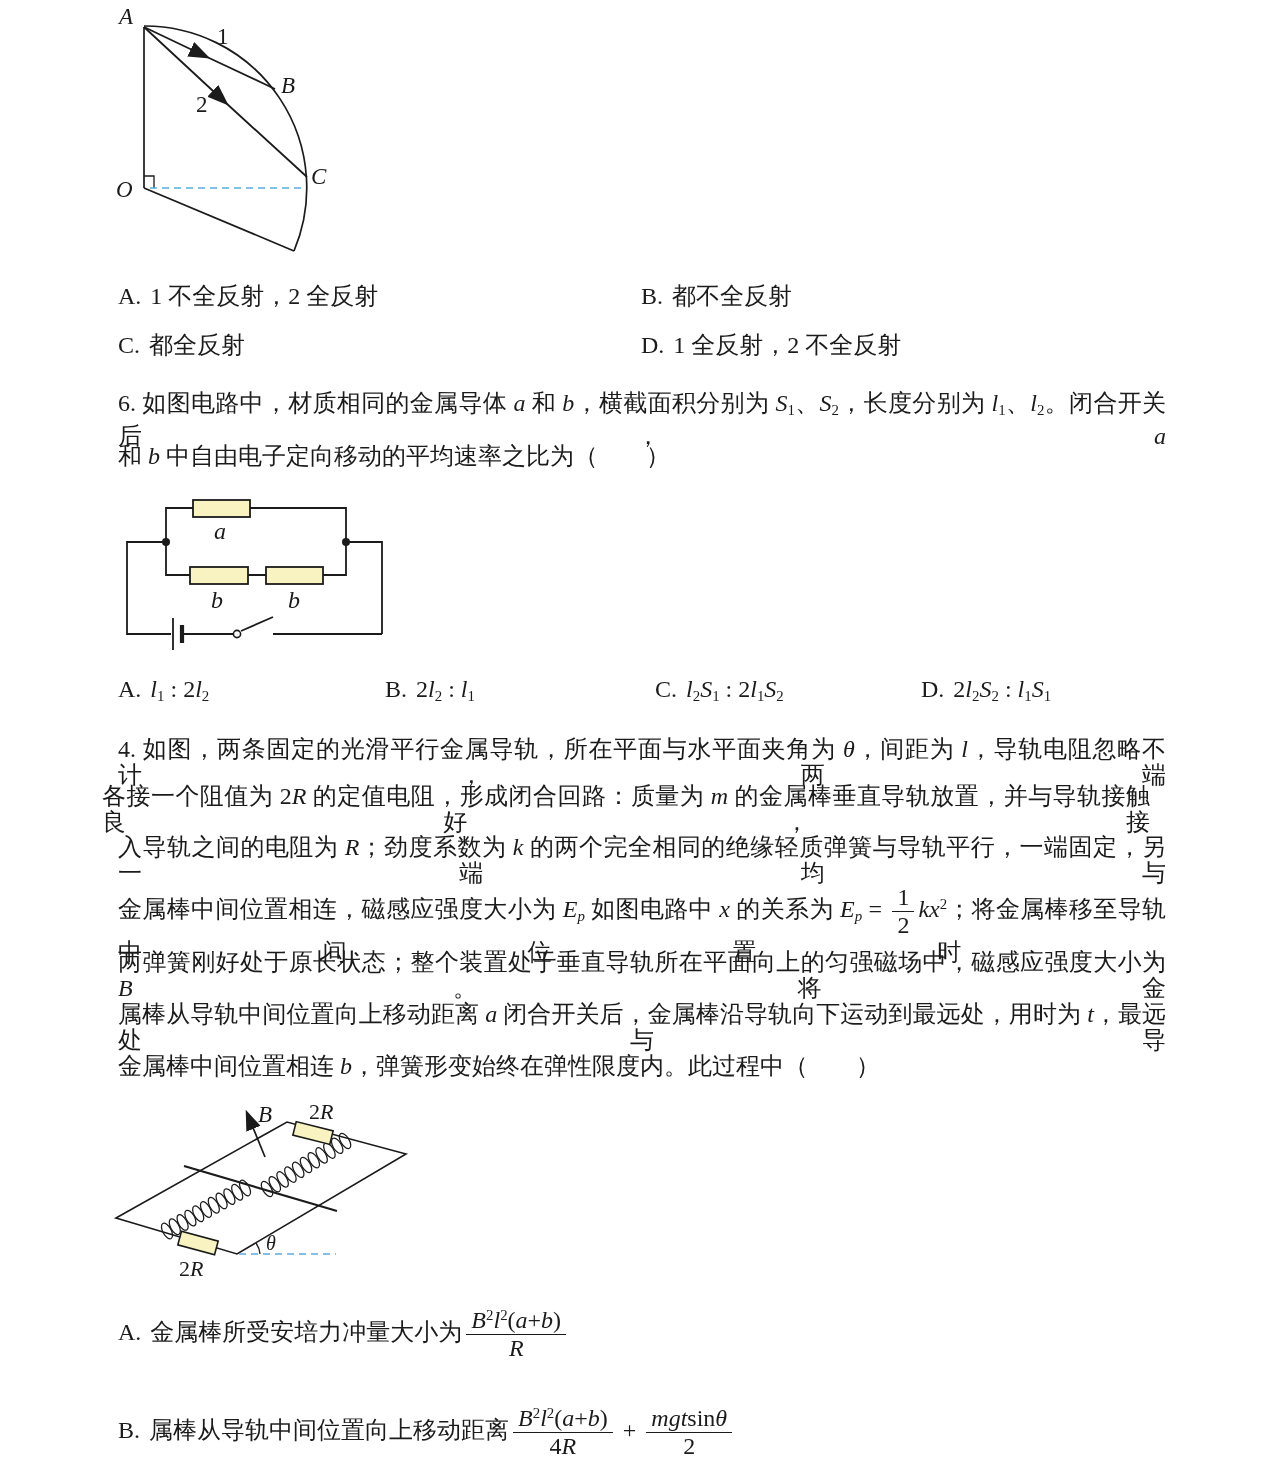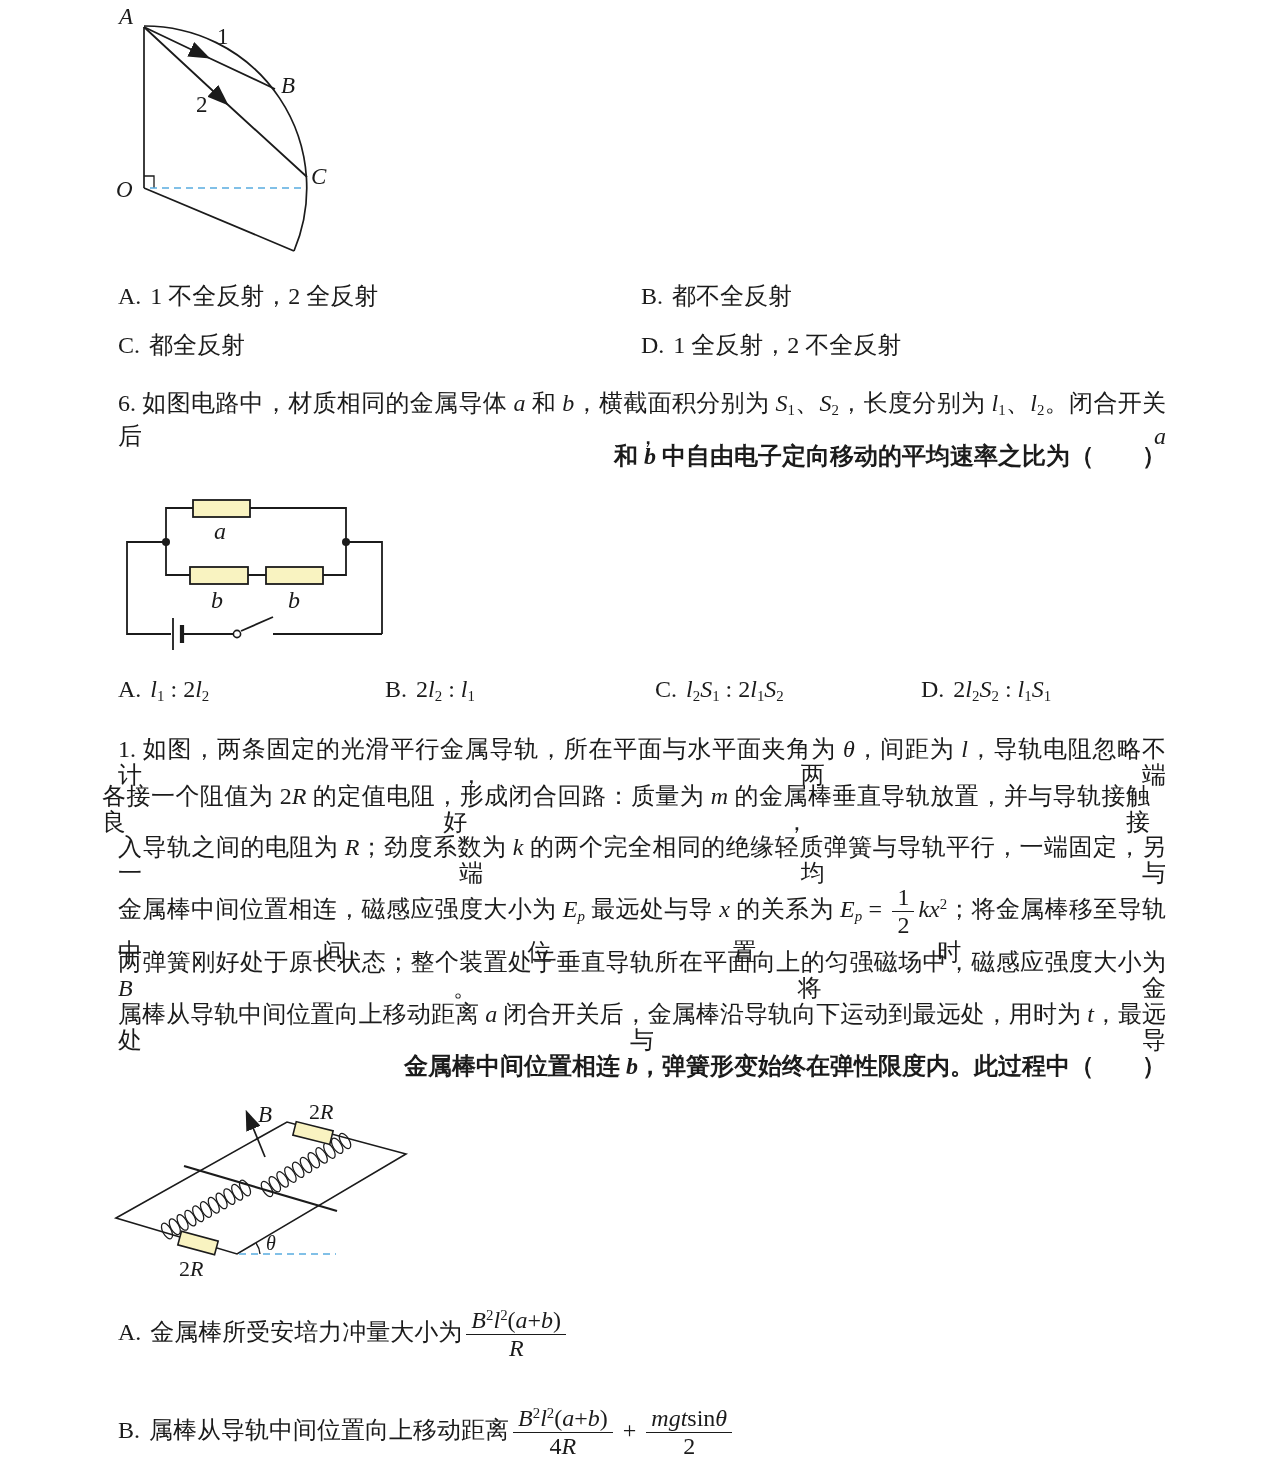--- a/index.html
+++ b/index.html
@@ -1,21 +1,21 @@
 <!DOCTYPE html>
 <html><head>
 <meta charset="utf-8">
 <style>
   html,body{margin:0;padding:0;background:#ffffff;}
   body{width:1280px;height:1483px;position:relative;overflow:hidden;
        font-family:"Liberation Serif","DejaVu Serif",serif;color:#1b1b1b;}
   .abs{position:absolute;}
   .line{font-size:24px;line-height:26px;white-space:nowrap;}
   .jline{width:1048px;white-space:normal;text-align:justify;text-align-last:justify;text-justify:inter-character;}
-  .lastline{width:1048px;white-space:normal;text-align:right;font-weight:bold;}
+  .lastline{width:1048px;white-space:normal;text-align:left;}
   .optkey{display:inline-block;}
   .gap{display:inline-block;width:9px;}
   .sg{}
   .v{font-style:italic;}
   .sb{font-size:0.62em;vertical-align:-0.28em;}
   .sbv{font-size:0.62em;vertical-align:-0.28em;font-style:italic;}
   .sp{font-size:0.62em;vertical-align:0.55em;}
   .frac{display:inline-flex;flex-direction:column;vertical-align:middle;text-align:center;margin:0 4px;line-height:1.12;}
   .frac .num,.frac .den{display:block;padding:0 5px;}
   .frac .den{border-top:1.5px solid #1b1b1b;}
@@ -94,24 +94,24 @@
 <div class="abs line" style="left:385px;top:676px">
   <span class="optkey">B.</span><span class="gap"></span><span><span class="sg">2</span><span class="sg v">l</span><span class="sg sb">2</span><span class="sg"> : </span><span class="sg v">l</span><span class="sg sb">1</span></span>
 </div>
 <div class="abs line" style="left:655px;top:676px">
   <span class="optkey">C.</span><span class="gap"></span><span><span class="sg v">l</span><span class="sg sb">2</span><span class="sg v">S</span><span class="sg sb">1</span><span class="sg"> : </span><span class="sg">2</span><span class="sg v">l</span><span class="sg sb">1</span><span class="sg v">S</span><span class="sg sb">2</span></span>
 </div>
 <div class="abs line" style="left:921px;top:676px">
   <span class="optkey">D.</span><span class="gap"></span><span><span class="sg">2</span><span class="sg v">l</span><span class="sg sb">2</span><span class="sg v">S</span><span class="sg sb">2</span><span class="sg"> : </span><span class="sg v">l</span><span class="sg sb">1</span><span class="sg v">S</span><span class="sg sb">1</span></span>
 </div>
 
-<div class="abs line jline" style="left:118px;top:736px"><span class="sg">1. 如图，两条固定的光滑平行金属导轨，所在平面与水平面夹角为 </span><span class="sg v">θ</span><span class="sg">，间距为 </span><span class="sg v">l</span><span class="sg">，导轨电阻忽略不计，两端</span></div>
+<div class="abs line jline" style="left:118px;top:736px"><span class="sg">4. 如图，两条固定的光滑平行金属导轨，所在平面与水平面夹角为 </span><span class="sg v">θ</span><span class="sg">，间距为 </span><span class="sg v">l</span><span class="sg">，导轨电阻忽略不计，两端</span></div>
 <div class="abs line jline" style="left:102px;top:783px"><span class="sg">各接一个阻值为 </span><span class="sg">2</span><span class="sg v">R</span><span class="sg"> 的定值电阻，形成闭合回路：质量为 </span><span class="sg v">m</span><span class="sg"> 的金属棒垂直导轨放置，并与导轨接触良好，接</span></div>
 <div class="abs line jline" style="left:118px;top:834px"><span class="sg">入导轨之间的电阻为 </span><span class="sg v">R</span><span class="sg">；劲度系数为 </span><span class="sg v">k</span><span class="sg"> 的两个完全相同的绝缘轻质弹簧与导轨平行，一端固定，另一端均与</span></div>
-<div class="abs line jline" style="left:118px;top:884px"><span class="sg">金属棒中间位置相连，磁感应强度大小为 </span><span class="sg v">E</span><span class="sg sbv">p</span><span class="sg"> 最远处与导 </span><span class="sg v">x</span><span class="sg"> 的关系为 </span><span class="sg v">E</span><span class="sg sbv">p</span><span class="sg"> = </span><span class="frac">
+<div class="abs line jline" style="left:118px;top:884px"><span class="sg">金属棒中间位置相连，磁感应强度大小为 </span><span class="sg v">E</span><span class="sg sbv">p</span><span class="sg"> 如图电路中 </span><span class="sg v">x</span><span class="sg"> 的关系为 </span><span class="sg v">E</span><span class="sg sbv">p</span><span class="sg"> = </span><span class="frac">
       <span class="num"><span class="sg">1</span></span>
       <span class="den"><span class="sg">2</span></span>
     </span><span class="sg v">kx</span><span class="sg sp">2</span><span class="sg">；将金属棒移至导轨中间位置时，</span></div>
 <div class="abs line jline" style="left:118px;top:949px"><span class="sg">两弹簧刚好处于原长状态；整个装置处于垂直导轨所在平面向上的匀强磁场中，磁感应强度大小为 </span><span class="sg v">B</span><span class="sg">。将金</span></div>
 <div class="abs line jline" style="left:118px;top:1001px"><span class="sg">属棒从导轨中间位置向上移动距离 </span><span class="sg v">a</span><span class="sg"> 闭合开关后，金属棒沿导轨向下运动到最远处，用时为 </span><span class="sg v">t</span><span class="sg">，最远处与导</span></div>
 <div class="abs line lastline" style="left:118px;top:1053px"><span class="sg">金属棒中间位置相连 </span><span class="sg v">b</span><span class="sg">，弹簧形变始终在弹性限度内。此过程中（　　）</span></div>
 
 <svg class="abs" style="left:90px;top:1095px" width="430" height="190" viewBox="90 1095 430 190">
   <defs>
     <marker id="ah3" markerWidth="12" markerHeight="9" refX="10" refY="4.5" orient="auto">

